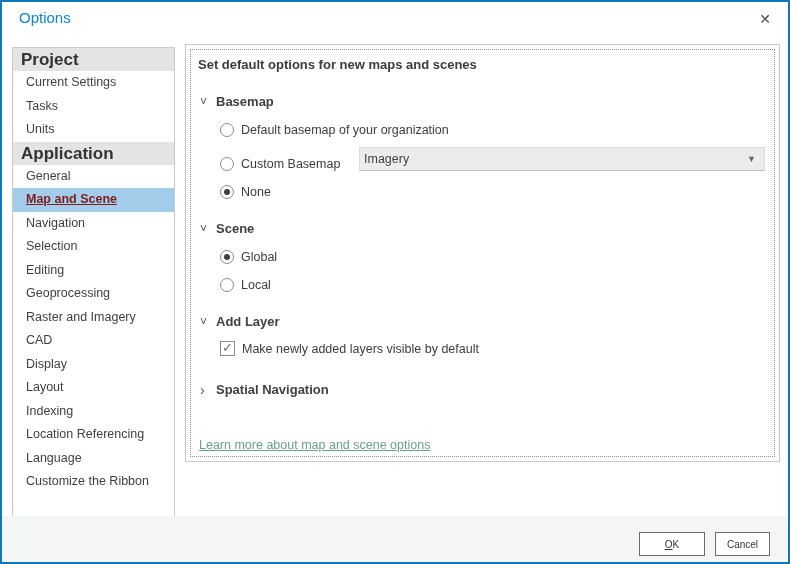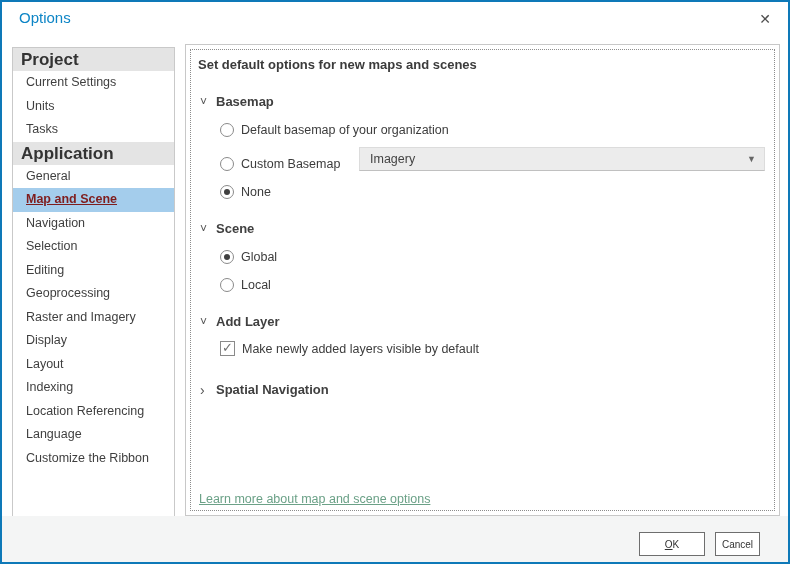--- a/index.html
+++ b/index.html
@@ -16,84 +16,85 @@
 
   
   .sidebar { position:absolute; left:10px; top:45px; width:163px; height:470px;
              border:1px solid #c9c9c9; background:#fff; font-size:12.5px; color:#3f3f3f; }
   .group-header { height:23px; line-height:23px; background:#e4e4e4; color:#333;
                   font-weight:600; font-size:17px; padding-left:8px; }
   .side-item { height:23.5px; line-height:23.5px; padding-left:13px; cursor:default; }
   .side-item.selected { background:#a4cdec; font-weight:bold; color:#7f1d1d;text-decoration:underline; }
 
   
-  .main { position:absolute; left:183px; top:42px; width:595px; height:472px;
+  .main { position:absolute; left:183px; top:42px; width:595px; height:418px;
           border:1px solid #c8c8c8; background:#fff; }
   .focusrect { position:absolute; left:4px; top:4px; right:4px; bottom:4px;
                border:1px dotted #8c8c8c; padding:7px 8px 6px 7px; }
   .heading { font-size:13px; font-weight:bold; color:#3b3b3b; }
 
   .section-header { display:flex; align-items:center; gap:6px; margin:22px 0 0 2px;
                     font-size:13px; font-weight:bold; color:#404040; cursor:default; }
   .chev { font-size:12px; color:#555; font-weight:normal; width:10px; line-height:10px; }
 
   .opt-row { display:flex; align-items:flex-end; margin:14px 0 0 22px; font-size:12.5px;
              color:#3c3c3c; }
   .radio { width:14px; height:14px; border:1px solid #8a8a8a; border-radius:50%;
            background:#fff; margin-right:7px; position:relative; flex:none; }
   .radio.checked::after { content:""; position:absolute; left:3px; top:3px; width:6px;
            height:6px; border-radius:50%; background:#3f3f3f; }
 
   .custom-row { margin-top:10px; }
   .custom-label { width:118px; flex:none; }
   .combobox { flex:1; height:24px; background:#ececec; border:1px solid #dcdcdc;
               border-bottom-color:#c0c0c0; display:flex; align-items:center;
-              padding:0 8px 0 10px; color:#444; margin-right:1px; }
+              padding:0 8px 0 4px; color:#444; margin-right:1px; }
   .combobox .value { flex:1; font-size:12.5px; }
   .dd-arrow { font-size:9px; color:#666; }
 
   .checkbox { width:15px; height:15px; border:1px solid #8a8a8a; background:#fff;
               margin-right:7px; position:relative; flex:none; text-align:center; }
   .checkbox .mark { position:absolute; left:1px; top:-2px; font-size:13px; color:#6f6f6f; }
 
   .learn-link { position:absolute; left:8px; bottom:4px; font-size:12.5px;
                 color:#6ba187; text-decoration:underline; cursor:pointer; }
 
   
   .footer { position:absolute; left:0; right:0; top:514px; bottom:0; background:#f4f5f5; }
   .btn { position:absolute; top:16px; height:24px; background:#fff;
          border:1px solid #6e6e6e; font-size:10px; color:#333;
          font-family:"Liberation Sans", sans-serif; text-align:center; cursor:default; }
   .btn-ok { left:637px; width:66px; }
-  .btn-cancel { left:713px; width:45px; }
+  .btn-cancel { left:713px; width:55px; }
   .mnemonic { text-decoration:underline; }
 </style>
 </head>
 <body>
 
 <div class="dialog">
 
   <div class="title">Options</div>
   <button class="close-btn">
     <span>✕</span>
   </button>
 
   <div class="sidebar">
     <div class="group-header">Project</div>
     <div class="side-item">Current Settings</div>
+    <div class="side-item">Tasks</div>
     <div class="side-item">Units</div>
-    <div class="side-item">Tasks</div>
     <div class="group-header">Application</div>
     <div class="side-item">General</div>
     <div class="side-item selected">Map and Scene</div>
     <div class="side-item">Navigation</div>
     <div class="side-item">Selection</div>
     <div class="side-item">Editing</div>
     <div class="side-item">Geoprocessing</div>
     <div class="side-item">Raster and Imagery</div>
+    <div class="side-item">CAD</div>
     <div class="side-item">Display</div>
     <div class="side-item">Layout</div>
     <div class="side-item">Indexing</div>
     <div class="side-item">Location Referencing</div>
     <div class="side-item">Language</div>
     <div class="side-item">Customize the Ribbon</div>
   </div>
 
   <div class="main">
     <div class="focusrect">

